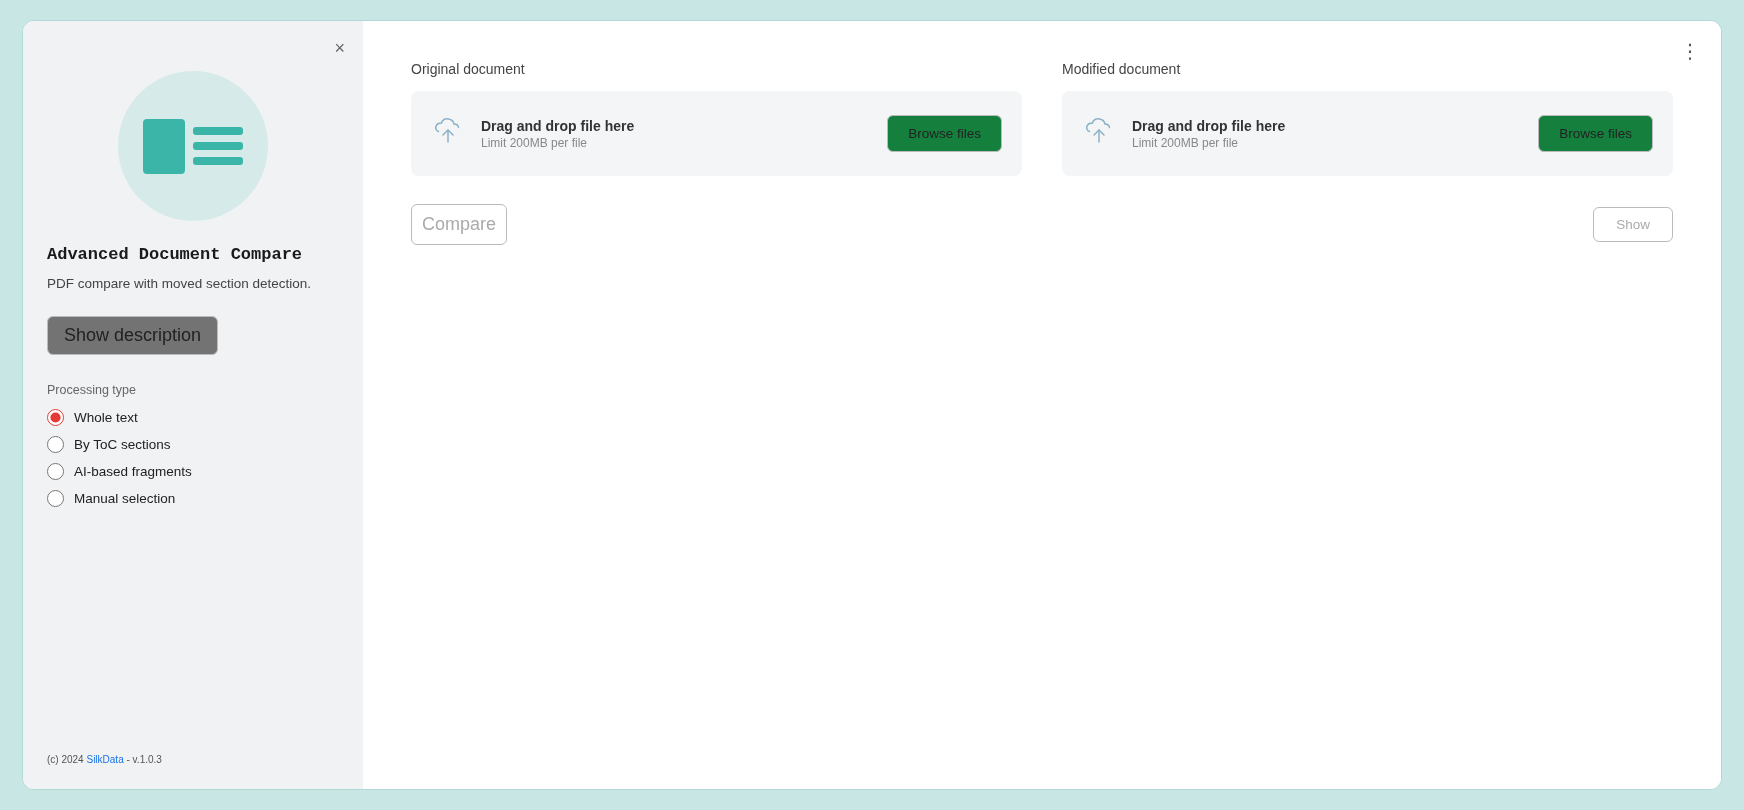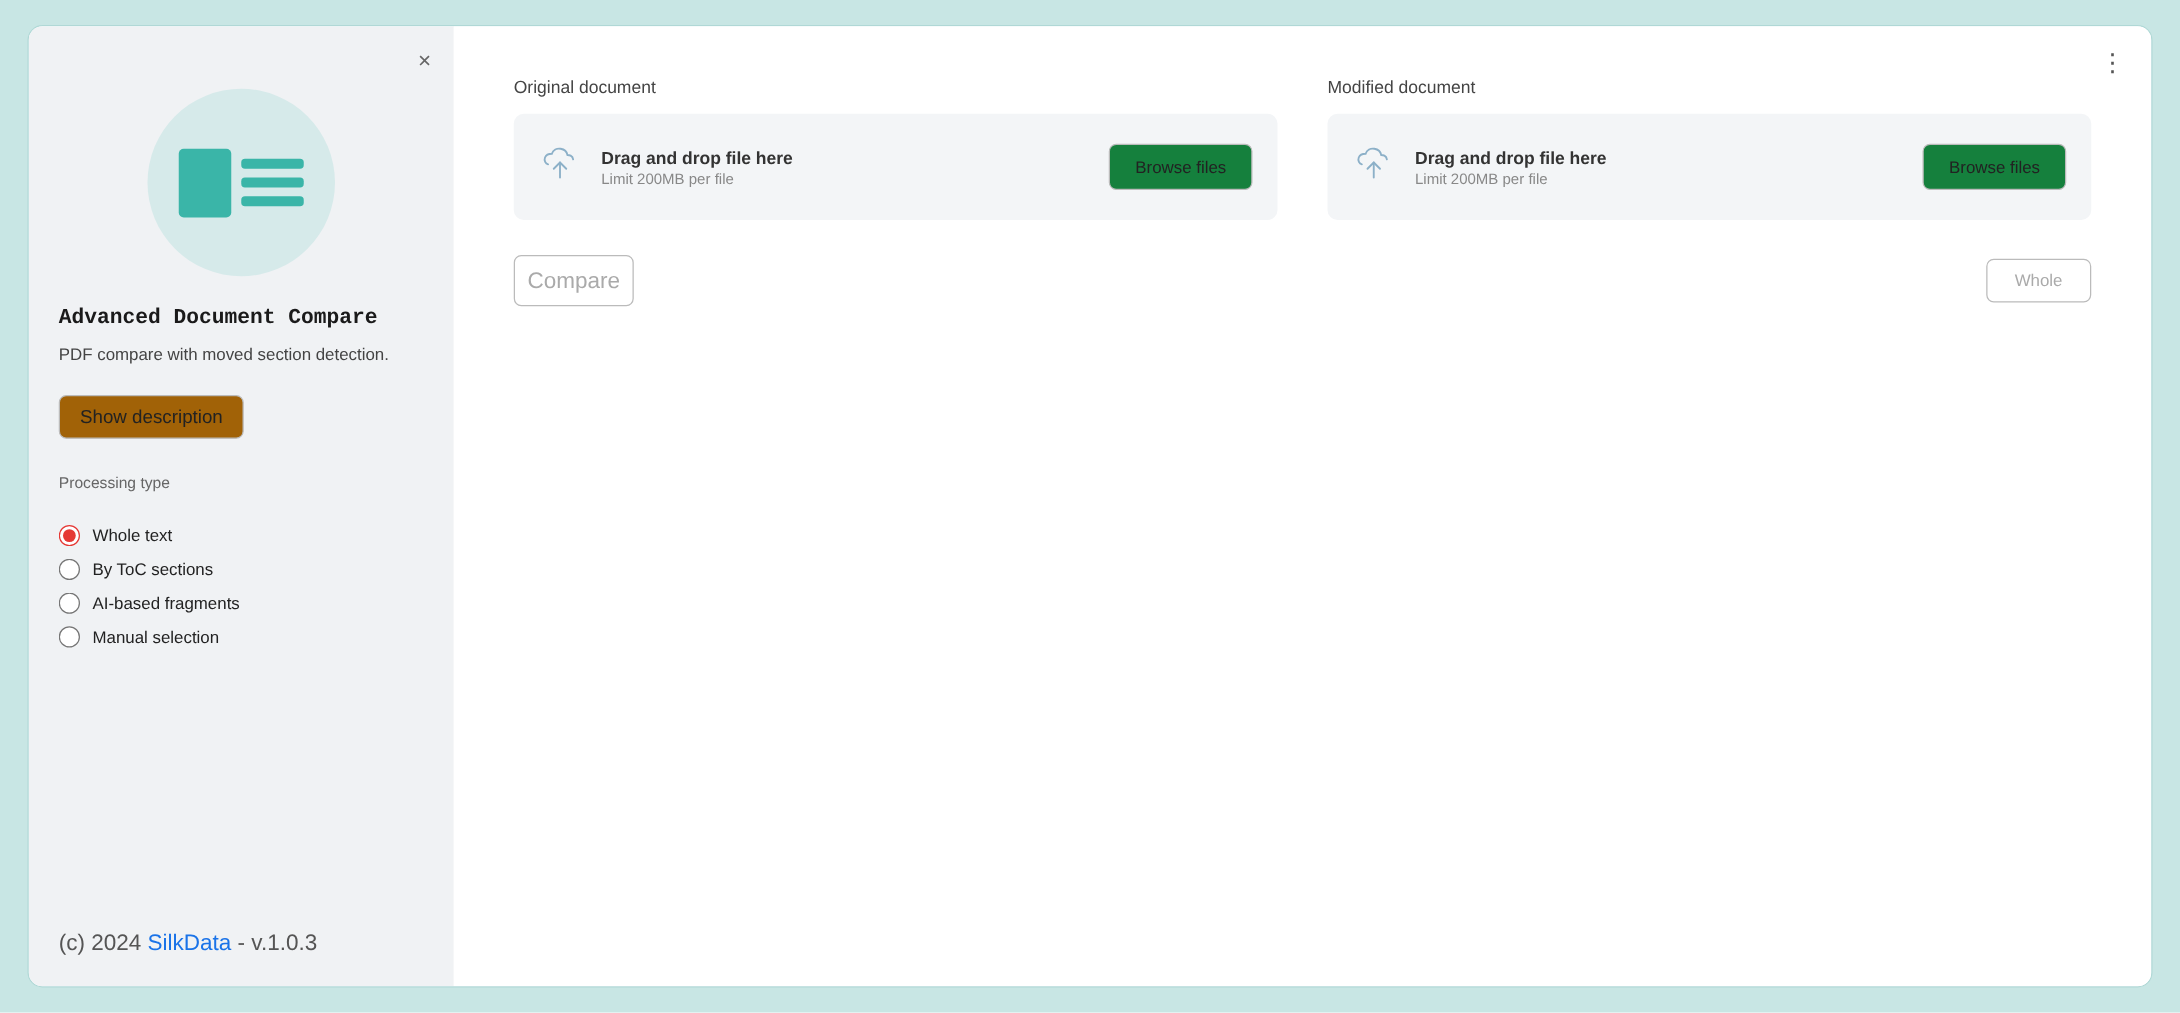--- a/index.html
+++ b/index.html
@@ -84,33 +84,33 @@
       font-family: Liberation Mono, monospace;
     }
     .app-desc {
       font-size: 13.5px;
       color: #444;
       line-height: 1.5;
       margin-bottom: 22px;
     }
     .show-desc-btn {
       border: 1px solid #bbb;
-      background: #a16207;
+      background: #737373;
       border-radius: 6px;
       padding: 8px 16px;
-      font-size: 15px;
+      font-size: 18px;
       cursor: pointer;
       color: #222;
       width: fit-content;
       margin-bottom: 28px;
     }
     .processing-type-label {
       font-size: 12.5px;
       color: #666;
-      margin-bottom: 27px;
+      margin-bottom: 12px;
     }
     .radio-group {
       display: flex;
       flex-direction: column;
       gap: 10px;
       margin-bottom: auto;
     }
     .radio-item {
       display: flex;
       align-items: center;
@@ -119,21 +119,21 @@
       color: #222;
       cursor: pointer;
     }
     .radio-input {
       width: 17px;
       height: 17px;
       accent-color: #e53935;
       cursor: pointer;
     }
     .footer-text {
-      font-size: 18px;
+      font-size: 10px;
       color: #555;
       margin-top: 44px;
     }
     .footer-link {
       color: #1a73e8;
       text-decoration: none;
     }
     
     .main-content {
       flex: 1;
@@ -322,16 +322,16 @@
             <div class="drop-title">Drag and drop file here</div>
             <div class="drop-limit">Limit 200MB per file</div>
           </div>
           <button class="browse-btn">Browse files</button>
         </div>
       </div>
     </div>
 
     <div class="actions-row">
       <button class="compare-btn">Compare</button>
-      <button class="clear-btn">Whole</button>
+      <button class="clear-btn">Show</button>
     </div>
   </div>
 </div>
 
 </body></html>

